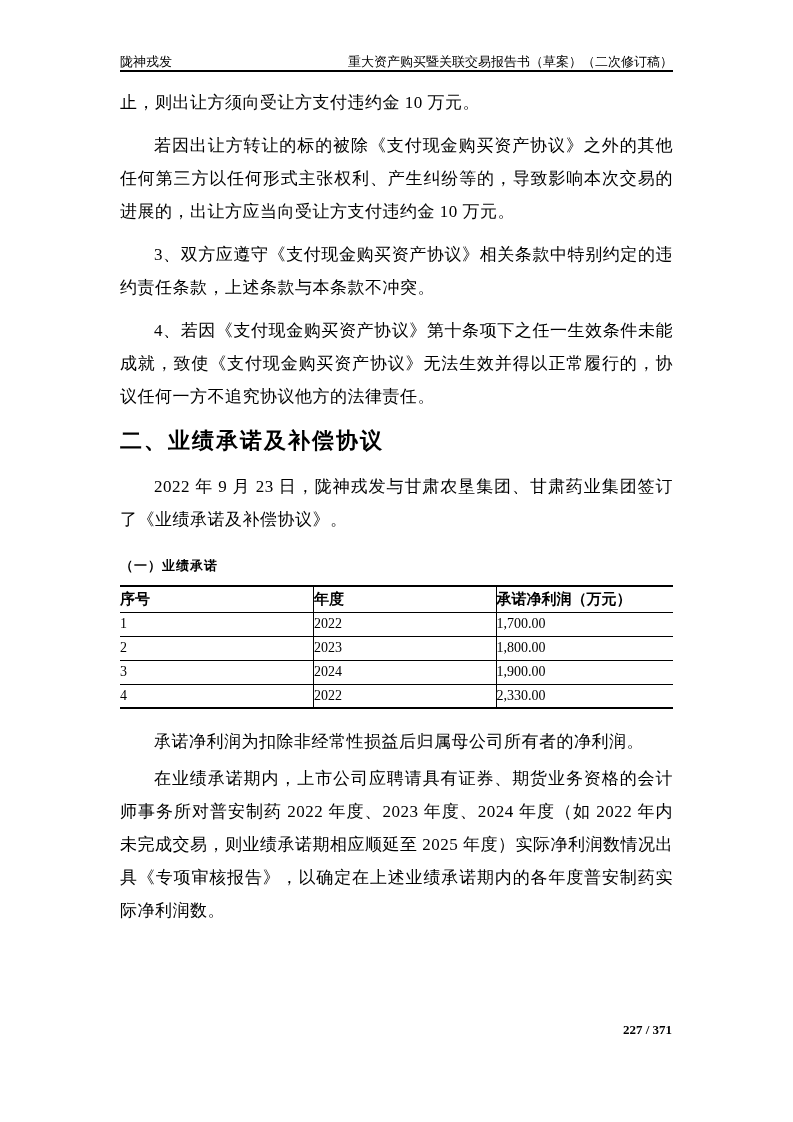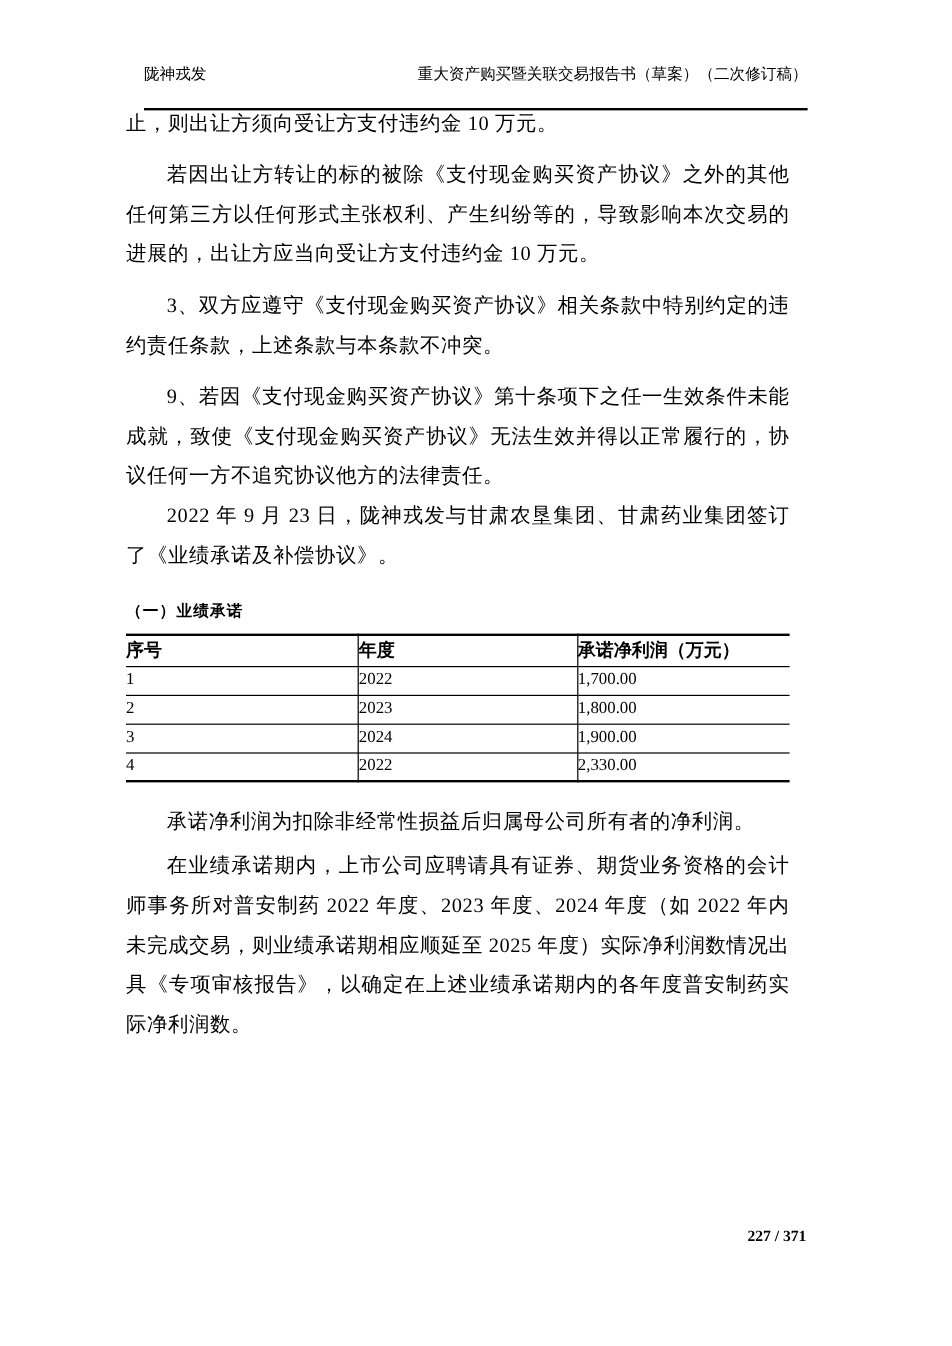--- a/index.html
+++ b/index.html
@@ -9,25 +9,25 @@
     width:793px; height:1122px;
     background:#ffffff;
     color:#000;
     font-family:"Liberation Serif","DejaVu Serif",serif;
     overflow:hidden;
     margin:0 auto;
   }
   .header {
     position:absolute; top:54px; left:120px; width:553px;
     display:flex; justify-content:space-between; align-items:flex-end;
-    border-bottom:2px solid #000; padding-bottom:20px;
+    border-bottom:2px solid #000; padding-bottom:0;
     font-size:13px; line-height:16px;
   }
   .main {
-    position:absolute; top:86px; left:105px; width:553px;
+    position:absolute; top:86px; left:120px; width:553px;
   }
   .para {
     font-size:17px; line-height:33px;
     text-align:justify; text-justify:inter-character;
     margin-top:10px;
     letter-spacing:0.5px;
   }
   .para.first { margin-top:0; }
   .para.indent { text-indent:2em; }
   .sec-heading {
@@ -75,22 +75,23 @@
   </div>
 
   <div class="main">
 
     <p class="para first">止，则出让方须向受让方支付违约金 10 万元。</p>
 
     <p class="para indent">若因出让方转让的标的被除《支付现金购买资产协议》之外的其他任何第三方以任何形式主张权利、产生纠纷等的，导致影响本次交易的进展的，出让方应当向受让方支付违约金 10 万元。</p>
 
     <p class="para indent">3、双方应遵守《支付现金购买资产协议》相关条款中特别约定的违约责任条款，上述条款与本条款不冲突。</p>
 
-    <p class="para indent">9、若因《支付现金购买资产协议》第十条项下之任一生效条件未能成就，致使《支付现金购买资产协议》无法生效并得以正常履行的，协议任何一方不追究协议他方的法律责任。</p>
+    <p class="para indent">4、若因《支付现金购买资产协议》第十条项下之任一生效条件未能成就，致使《支付现金购买资产协议》无法生效并得以正常履行的，协议任何一方不追究协议他方的法律责任。</p>
 
+    <h2 class="sec-heading">二、业绩承诺及补偿协议</h2>
 
     <p class="para indent first">2022 年 9 月 23 日，陇神戎发与甘肃农垦集团、甘肃药业集团签订了《业绩承诺及补偿协议》。</p>
 
     <h3 class="sub-heading">（一）业绩承诺</h3>
 
 
     <table class="commit-table">
       <thead>
         <tr>
           <th class="col-no">序号</th>

